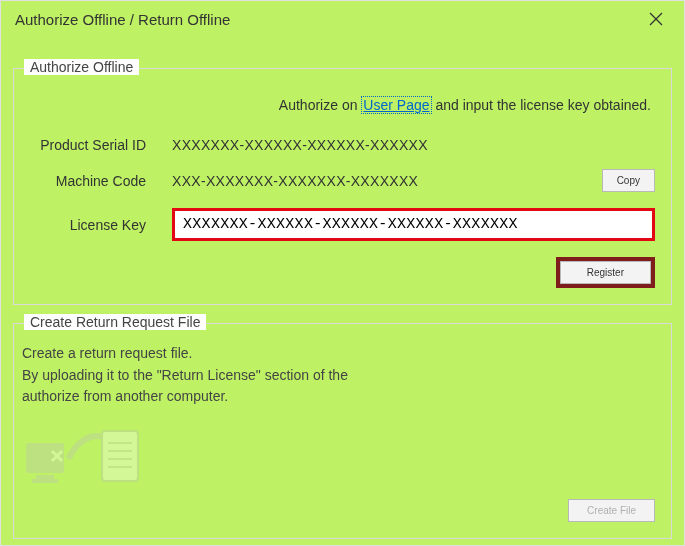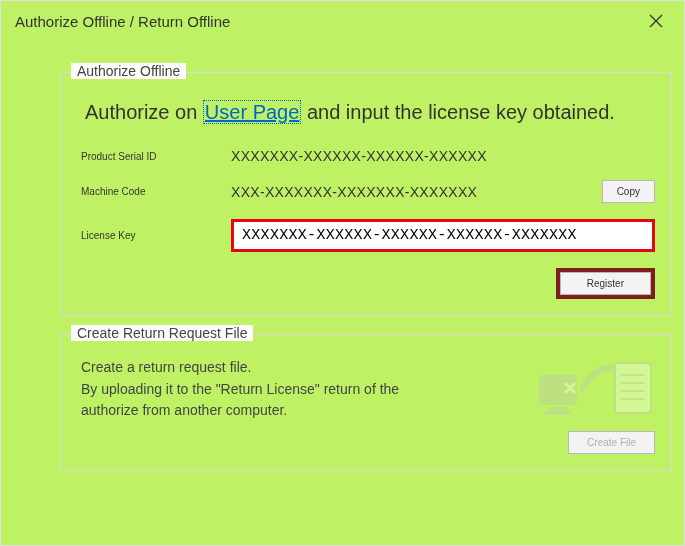--- a/index.html
+++ b/index.html
@@ -37,55 +37,55 @@
     justify-content: center;
     cursor: pointer;
   }
   .close-btn svg { width: 14px; height: 14px; stroke: #333; stroke-width: 1.2; }
   .body {
     flex: 1;
     padding: 0 12px 10px 12px;
   }
   .group {
     border: 1px solid #d9d9d9;
-    padding: 18px 16px 16px 20px;
+    padding: 18px 16px 16px 8px;
     position: relative;
     margin-top: 18px;
-    margin-left: 47px;
   }
   .group-label {
     position: absolute;
     top: -10px;
     left: 10px;
     background: #fdfdfd;
     padding: 0 6px;
     font-size: 14px;
     color: #444;
   }
   .intro-line {
     margin: 10px 4px 24px 4px;
-    font-size: 20px;
+    font-size: 14px;
+    text-align: right;
   }
   .link {
     color: #0066cc;
     text-decoration: underline;
     border: 1px dotted #0066cc;
     padding: 0 1px;
     cursor: pointer;
   }
   .row {
     display: flex;
     align-items: center;
     margin-bottom: 16px;
   }
   .row .label {
     width: 150px;
-    text-align: left;
+    text-align: right;
     padding-right: 26px;
-    font-size: 10px;
+    font-size: 14px;
     white-space: nowrap;
   }
   .row .value {
     flex: 1;
     font-size: 14px;
     letter-spacing: 0.3px;
   }
   .input-wrap {
     flex: 1;
     border: 3px solid #e30613;
@@ -123,21 +123,22 @@
   }
   .register-wrap {
     border: 4px solid #7f1d1d;
   }
   .register-wrap .btn {
     padding: 5px 26px;
   }
   .return-body {
     display: flex;
     gap: 12px;
-    align-items: flex-end;
+    align-items: flex-start;
+    flex-direction: column;
   }
   .return-text {
     flex: 1;
     font-size: 14px;
     line-height: 1.4;
     color: #444;
   }
   .return-text p { margin: 2px 0; }
   .return-icon {
     width: 120px;
@@ -198,21 +199,21 @@
         </div>
       </div>
     </div>
 
     <div class="group">
       <div class="group-label">Create Return Request File</div>
 
       <div class="return-body">
         <div class="return-text">
           <p>Create a return request file.</p>
-          <p>By uploading it to the "Return License" return of the</p>
+          <p>By uploading it to the "Return License" section of the</p>
           <p>authorize from another computer.</p>
         </div>
         <svg class="return-icon" viewBox="0 0 120 70">
           <rect x="4" y="22" width="38" height="30" rx="2" fill="#bbb"></rect>
           <rect x="14" y="54" width="18" height="4" fill="#bbb"></rect>
           <rect x="10" y="58" width="26" height="4" fill="#bbb"></rect>
           <path d="M30 30 l10 10 M40 30 l-10 10" stroke="#fff" stroke-width="3"></path>
           <path d="M46 38 C 60 12, 78 10, 92 22" fill="none" stroke="#bbb" stroke-width="6"></path>
           <polygon points="88,14 100,24 84,28" fill="#bbb"></polygon>
           <rect x="80" y="10" width="36" height="50" rx="3" fill="#fff" stroke="#bbb" stroke-width="2"></rect>

